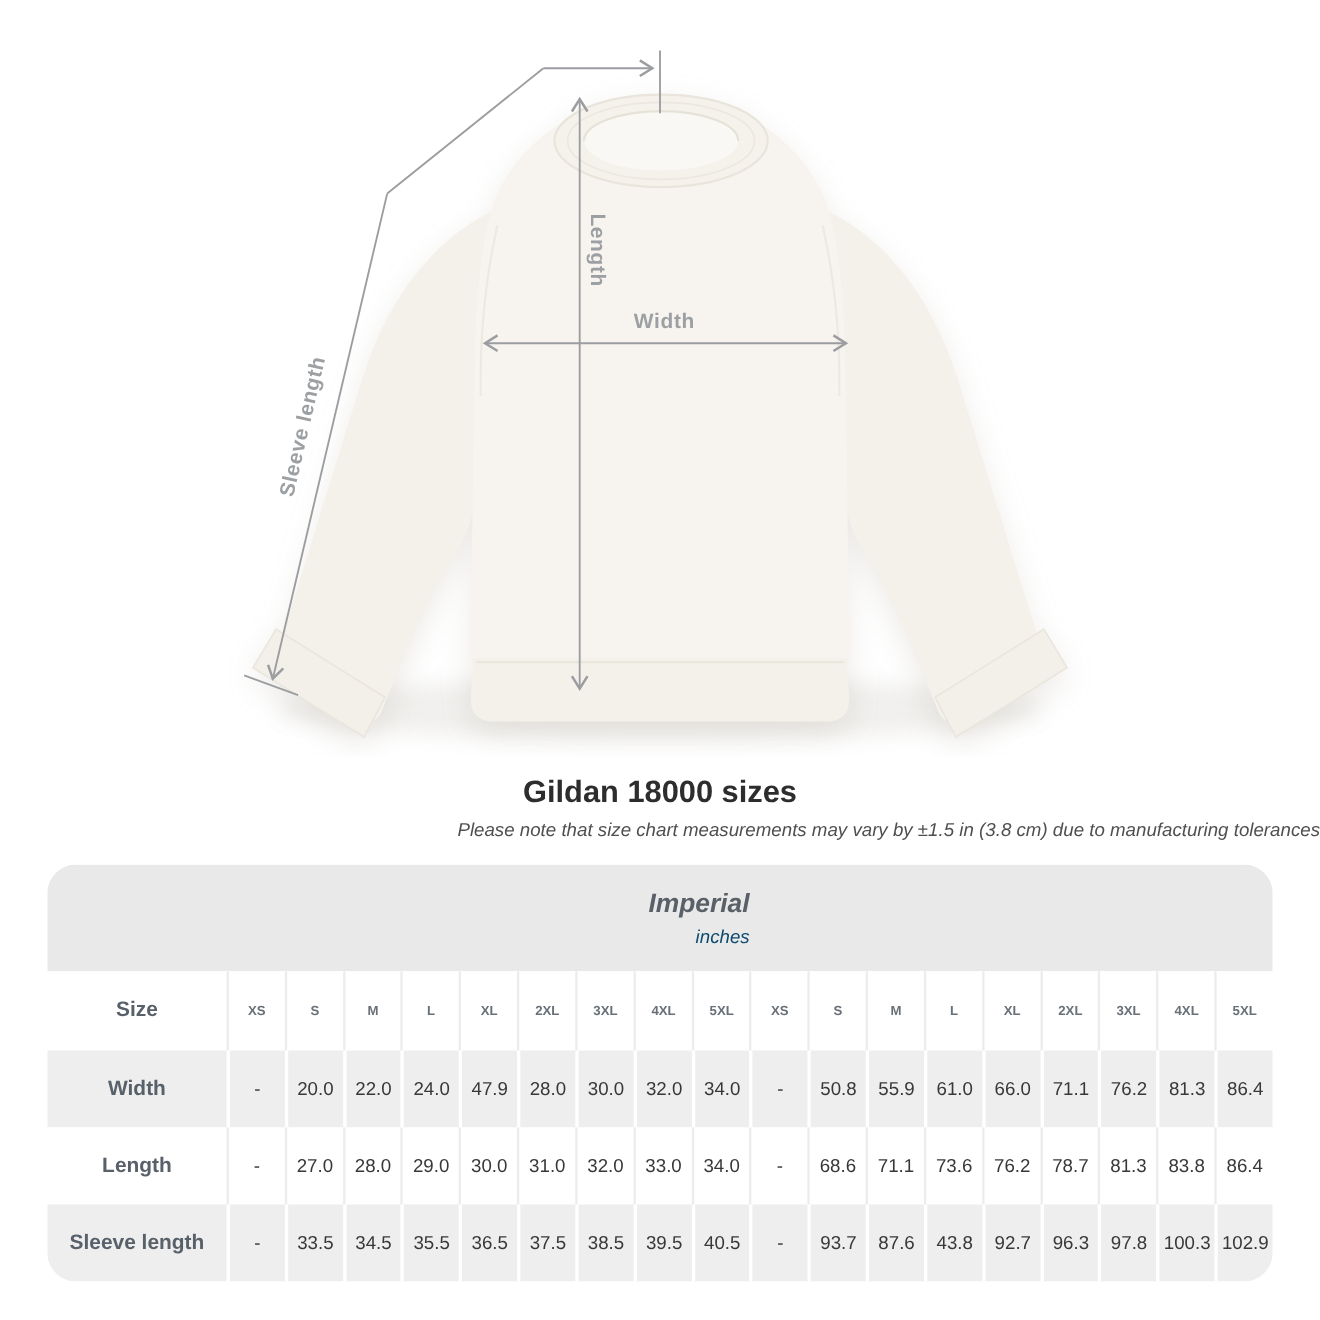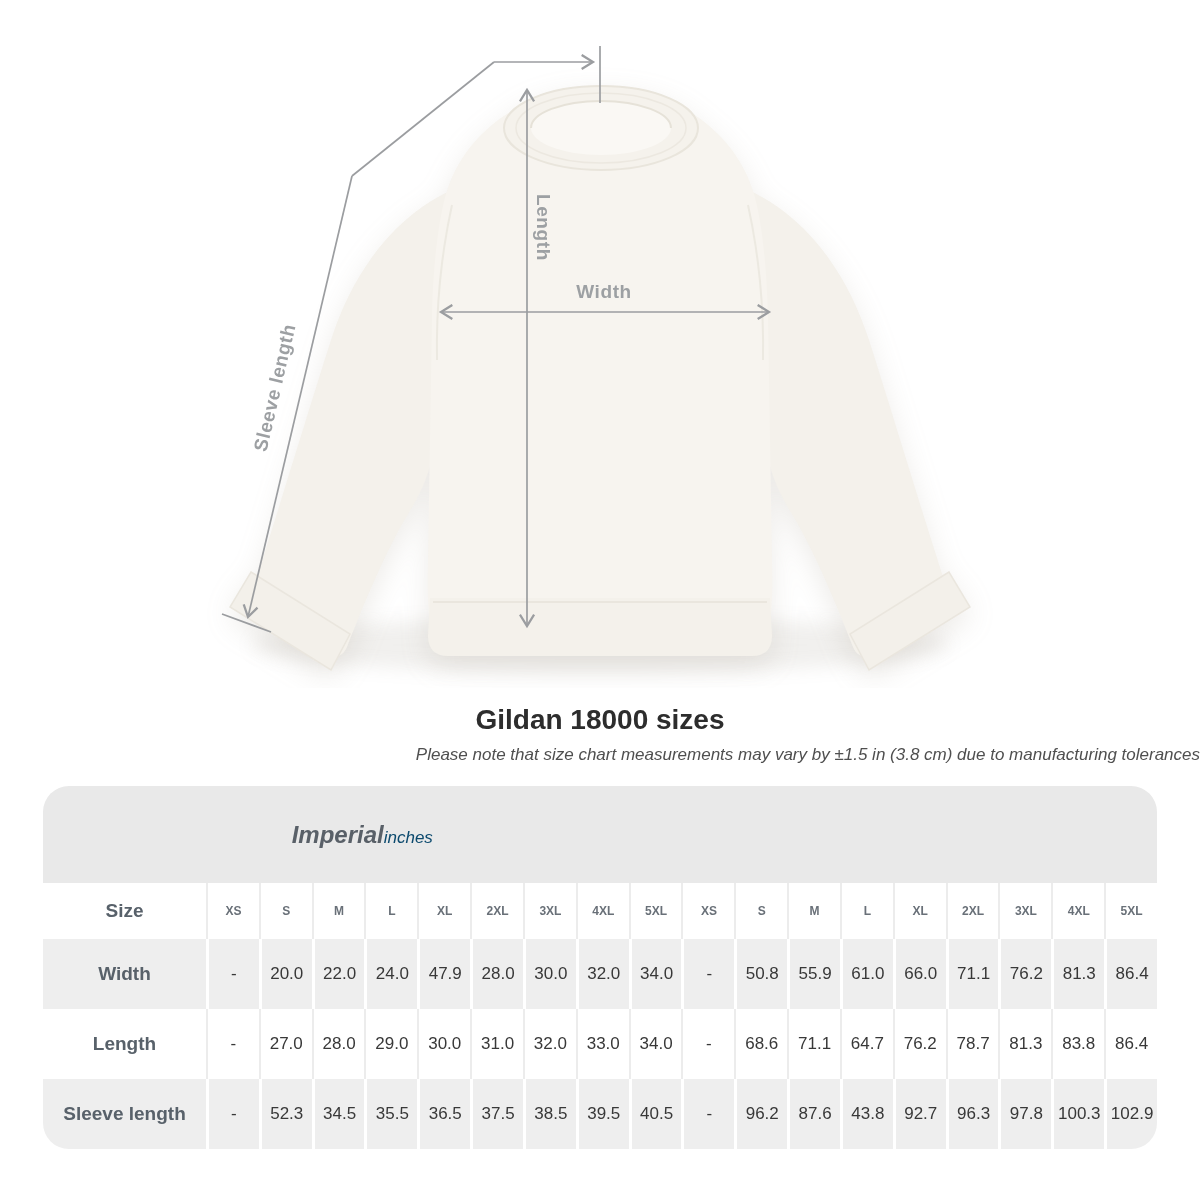--- a/index.html
+++ b/index.html
@@ -13,29 +13,29 @@
   .meas-label{font-weight:bold;font-size:19px;fill:#9da0a3;letter-spacing:.6px;}
 
   
   .title{ text-align:center; font-size:28px; font-weight:bold; color:#2d2d2d; margin:16px 0 0 0;}
   .subtitle{ text-align:right; font-size:17px; font-style:italic; color:#4f4f4f; margin:9px 0 0 0;}
 
   
   .size-table{width:1114px;margin:21px auto 0 auto;border-radius:26px;overflow:hidden;background:#ffffff;}
   .cols{display:grid;grid-template-columns:163px repeat(18,1fr);}
   .band{height:97px;background:#e9e9e9;}
-  .band-half{display:flex;flex-direction:row;align-items:center;justify-content:center;}
+  .band-half{display:flex;flex-direction:column;align-items:flex-end;justify-content:center;}
   .band-left{grid-column:1/11;}
   .band-right{grid-column:11/20;}
   .band-label{font-size:24px;font-weight:bold;font-style:italic;color:#596068;}
   .band-sub{font-size:17px;font-style:italic;color:#0c4a6e;margin-top:6px;}
 
   .trow{align-items:stretch;}
   .trow .cell{display:flex;align-items:center;justify-content:center;}
-  .row-sizes{height:56px;background:#ffffff;}
+  .row-sizes{height:72px;background:#ffffff;}
   .row-data{height:70px;}
   .row-gray{background:#eeeeee;}
   .row-white{background:#ffffff;}
 
   .row-gray .cell + .cell{border-left:3px solid #ffffff;}
   .row-white .cell + .cell{border-left:2px solid #ececec;}
 
   .size-head{font-size:12px;font-weight:bold;color:#697078;}
   .row-label{font-size:19px;font-weight:bold;color:#58616a;}
   .val{font-size:17px;color:#383838;}
@@ -160,41 +160,41 @@
       <div class="cell val">28.0</div>
       <div class="cell val">29.0</div>
       <div class="cell val">30.0</div>
       <div class="cell val">31.0</div>
       <div class="cell val">32.0</div>
       <div class="cell val">33.0</div>
       <div class="cell val">34.0</div>
       <div class="cell val">-</div>
       <div class="cell val">68.6</div>
       <div class="cell val">71.1</div>
-      <div class="cell val">64.7</div>
+      <div class="cell val">73.6</div>
       <div class="cell val">76.2</div>
       <div class="cell val">78.7</div>
       <div class="cell val">81.3</div>
       <div class="cell val">83.8</div>
       <div class="cell val">86.4</div>
     </div>
 
     <div class="trow row-data row-gray cols">
       <div class="cell row-label">Sleeve length</div>
       <div class="cell val">-</div>
-      <div class="cell val">52.3</div>
+      <div class="cell val">33.5</div>
       <div class="cell val">34.5</div>
       <div class="cell val">35.5</div>
       <div class="cell val">36.5</div>
       <div class="cell val">37.5</div>
       <div class="cell val">38.5</div>
       <div class="cell val">39.5</div>
       <div class="cell val">40.5</div>
       <div class="cell val">-</div>
-      <div class="cell val">96.2</div>
+      <div class="cell val">93.7</div>
       <div class="cell val">87.6</div>
       <div class="cell val">43.8</div>
       <div class="cell val">92.7</div>
       <div class="cell val">96.3</div>
       <div class="cell val">97.8</div>
       <div class="cell val">100.3</div>
       <div class="cell val">102.9</div>
     </div>
 
   </div>

